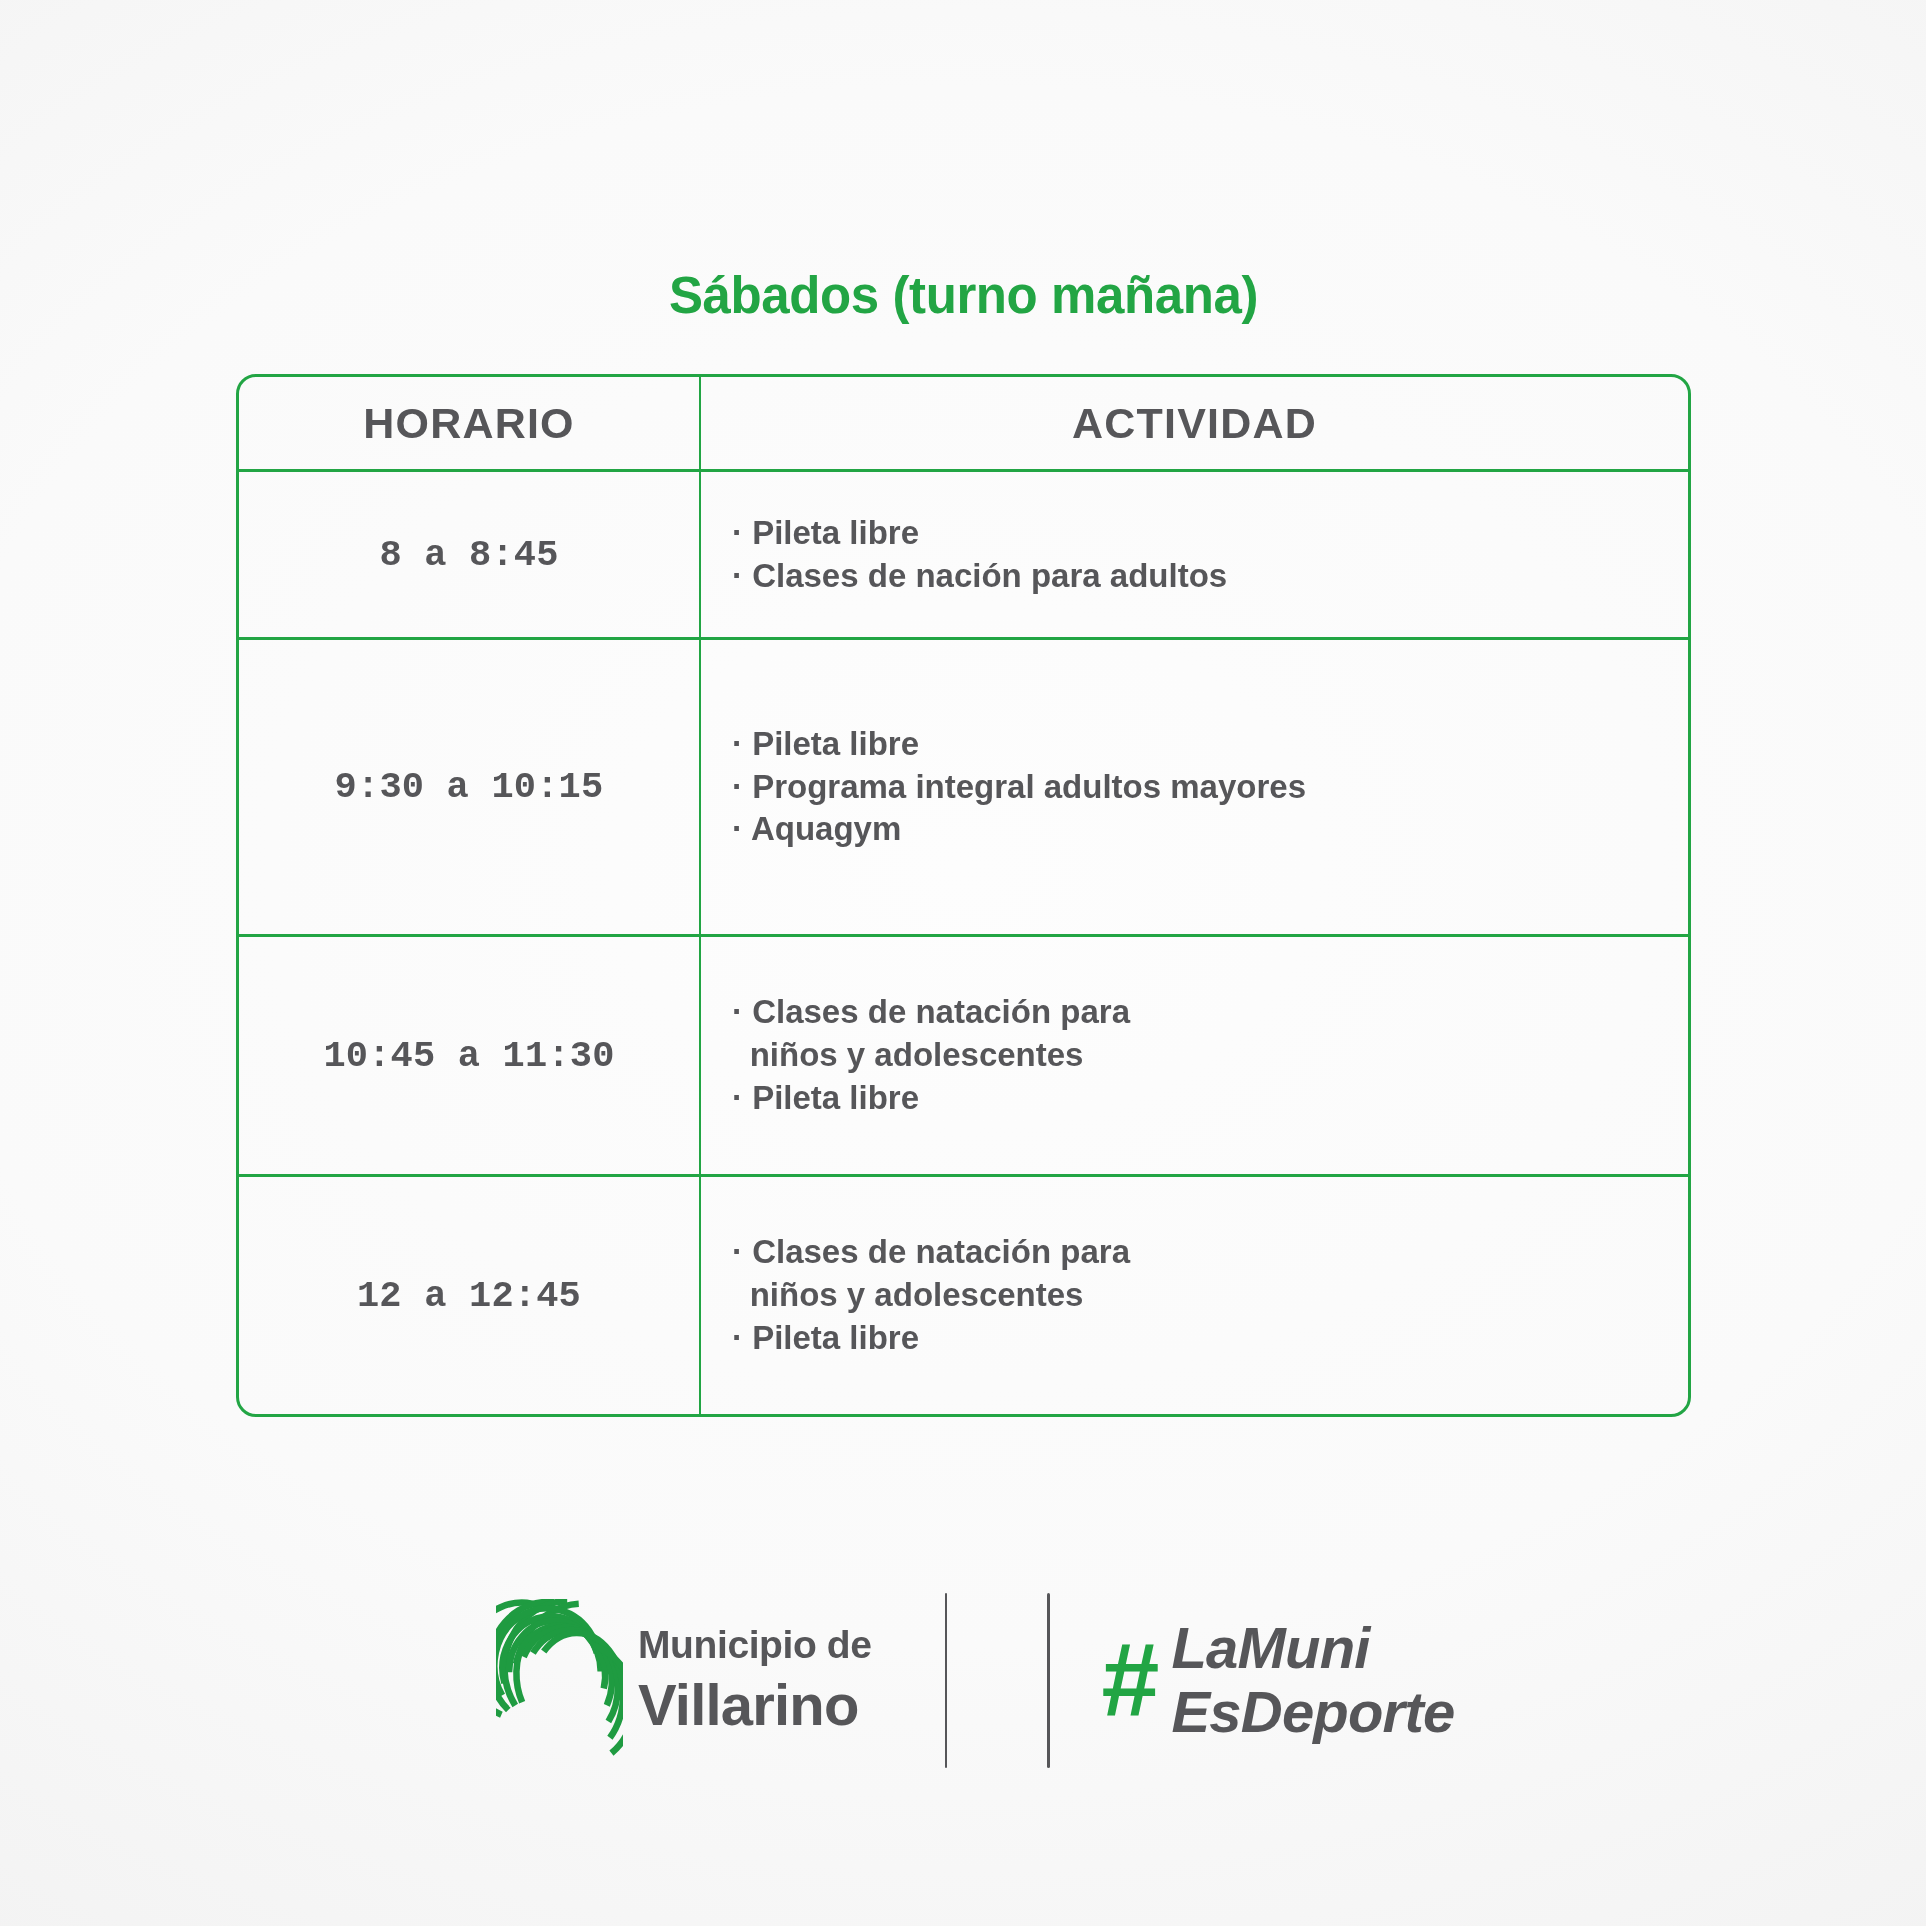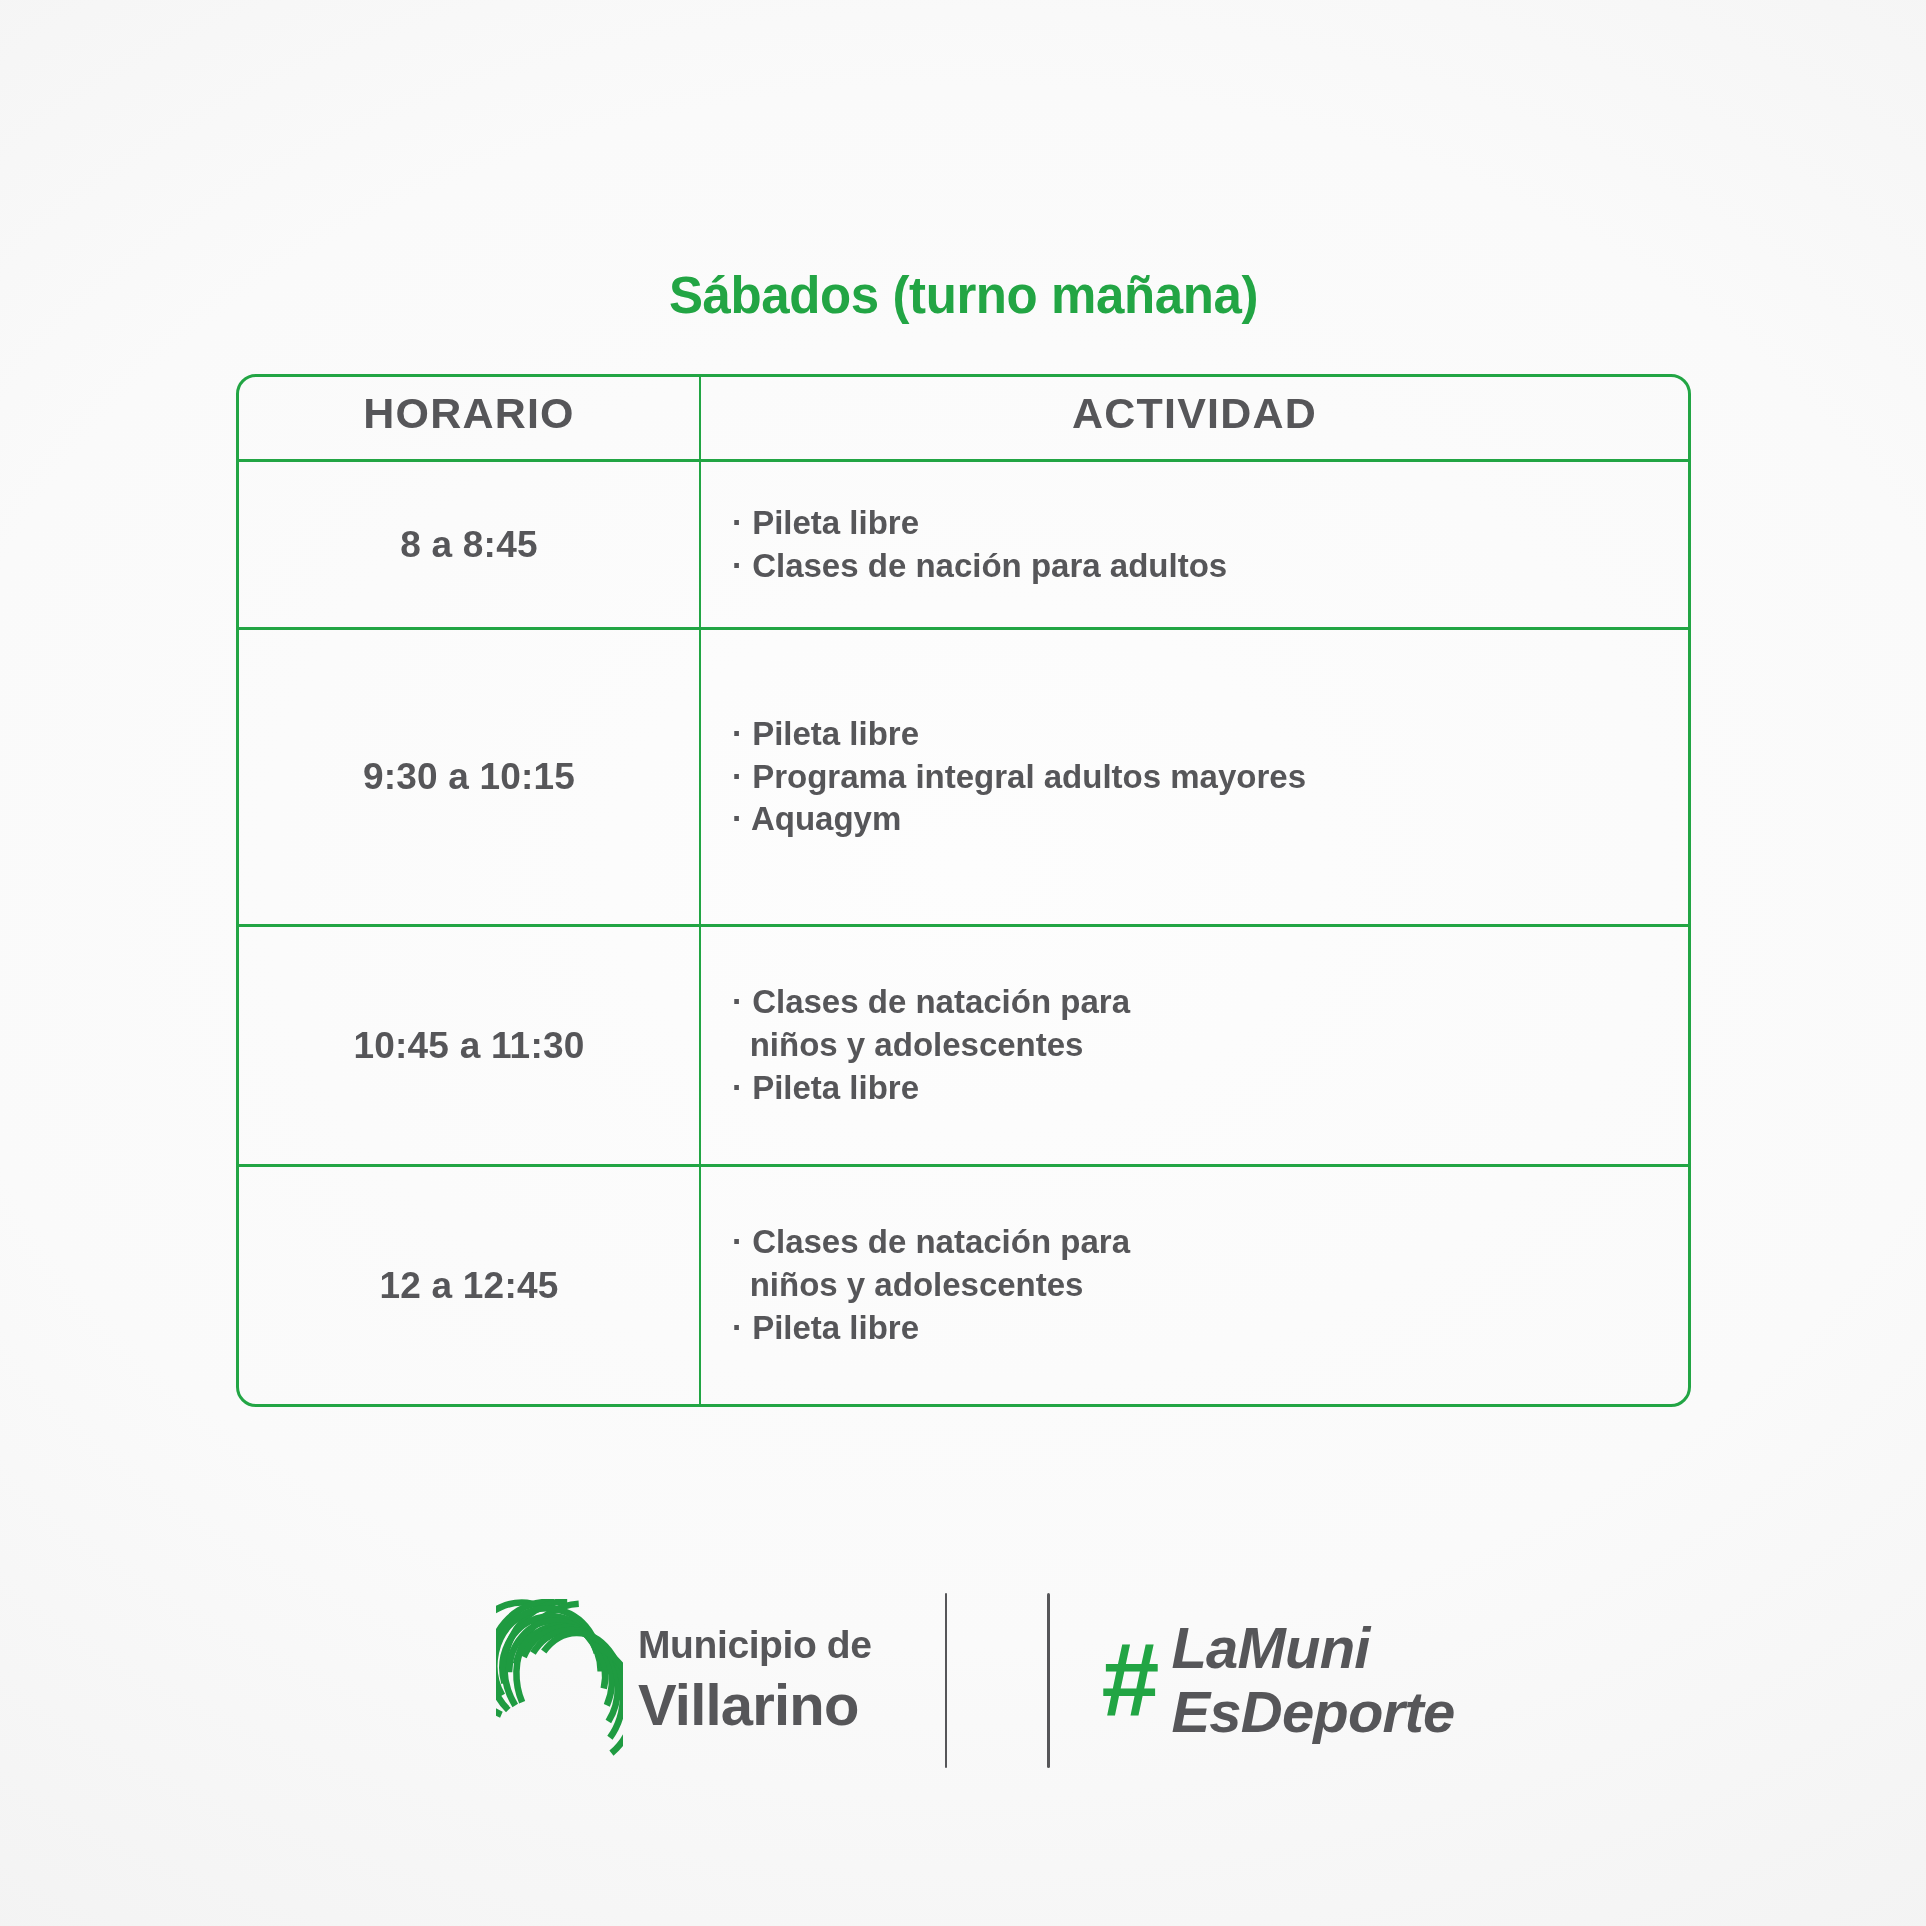--- a/index.html
+++ b/index.html
@@ -75,35 +75,36 @@
     padding: 17px 15.4px 17px 31px;
     color: #565659;
   }
 
   
   .head .cell-time,
   .head .cell-act {
     font-size: 43px;
     font-weight: bold;
     letter-spacing: 1.2px;
-    padding-top: 12px;
+    padding-top: 22px;
     padding-bottom: 21px;
   }
   .head .cell-act {
     display: flex;
     align-items: center;
     justify-content: center;
     text-align: center;
     padding-left: 15.4px;
   }
 
   .body-row .cell-time {
     font-size: 37px;
     font-weight: bold;
     letter-spacing: 0.2px;
+    font-family: Liberation Mono, monospace;
   }
 
   .act-item {
     font-size: 33px;
     font-weight: bold;
     line-height: 1.30;
     display: block;
     white-space: pre-line;
     text-indent: -17.7px;
     padding-left: 17.7px;

